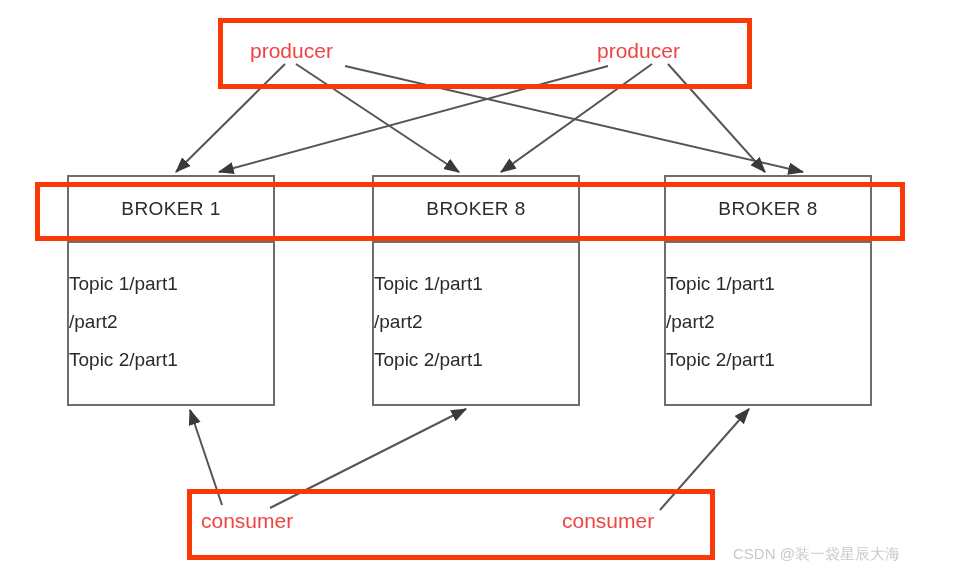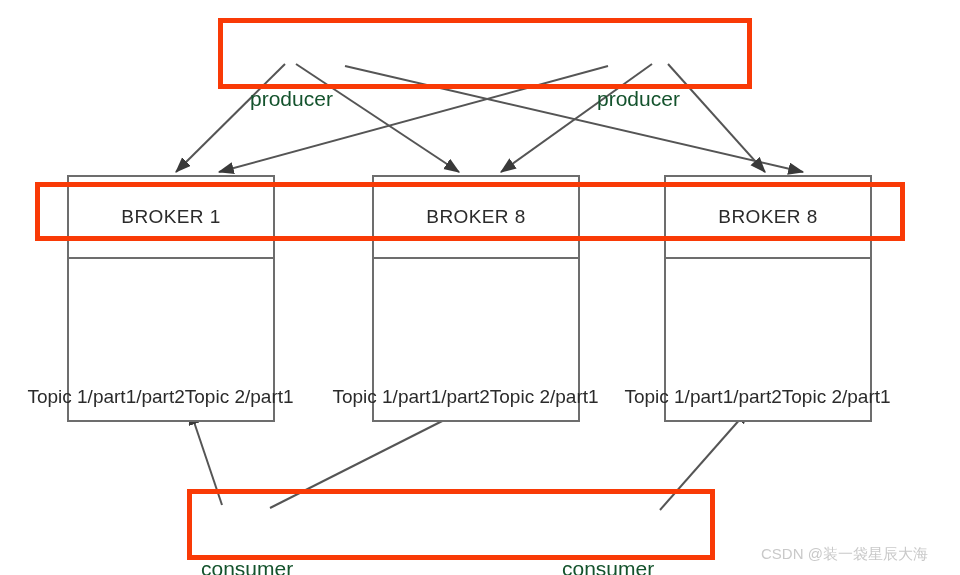--- a/index.html
+++ b/index.html
@@ -31,82 +31,81 @@
     background: transparent;
     box-sizing: border-box;
   }
   #producer-group-box { left: 218px; top: 18px;  width: 534px; height: 71px; }
   #broker-group-box   { left: 35px;  top: 182px; width: 870px; height: 59px; }
   #consumer-group-box { left: 187px; top: 489px; width: 528px; height: 71px; }
 
   
   .node-label {
     position: absolute;
-    color: #14532d;
+    color: #ef4444;
     font-size: 21px;
     line-height: 24px;
     white-space: nowrap;
-    margin-top: 48px;
   }
   #producer-1-label { left: 250px; top: 39px; }
   #producer-2-label { left: 597px; top: 39px; }
   #consumer-1-label { left: 201px; top: 509px; }
   #consumer-2-label { left: 562px; top: 509px; }
 
   
   .broker {
     position: absolute;
     width: 208px;
   }
   #broker-1 { left: 67px;  top: 175px; }
   #broker-2 { left: 372px; top: 175px; }
   #broker-3 { left: 664px; top: 175px; }
 
   .broker-header {
-    height: 84px;
+    height: 68px;
     border: 2px solid #6d6d6d;
     box-sizing: border-box;
     background: #ffffff;
     display: flex;
     align-items: center;
     justify-content: center;
   }
   .broker-header-title {
     font-size: 19px;
     letter-spacing: 0.4px;
     color: #2b2b2b;
     white-space: nowrap;
   }
   .broker-body {
     height: 163px;
     border: 2px solid #6d6d6d;
     border-top: none;
     box-sizing: border-box;
     background: #ffffff;
     display: flex;
+    flex-direction: column;
     justify-content: center;
-    align-items: flex-end;
+    align-items: flex-start;
     padding: 0 21px 4px 0;
   }
   .topic-line {
     font-size: 19px;
     color: #2b2b2b;
     line-height: 38px;
     white-space: nowrap;
   }
 
   
   #watermark {
     position: absolute;
     left: 733px;
     top: 545px;
     font-size: 15px;
     color: #c9c9c9;
     white-space: nowrap;
-    margin-left: 28px;
   }
 </style>
 </head>
 <body>
 
 <div id="canvas">
 
   <svg id="wires" viewBox="0 0 960 575" xmlns="http://www.w3.org/2000/svg">
     <defs>
       <marker id="arrowhead" markerWidth="9" markerHeight="9" refX="7.4" refY="3.1" orient="auto" markerUnits="strokeWidth">

